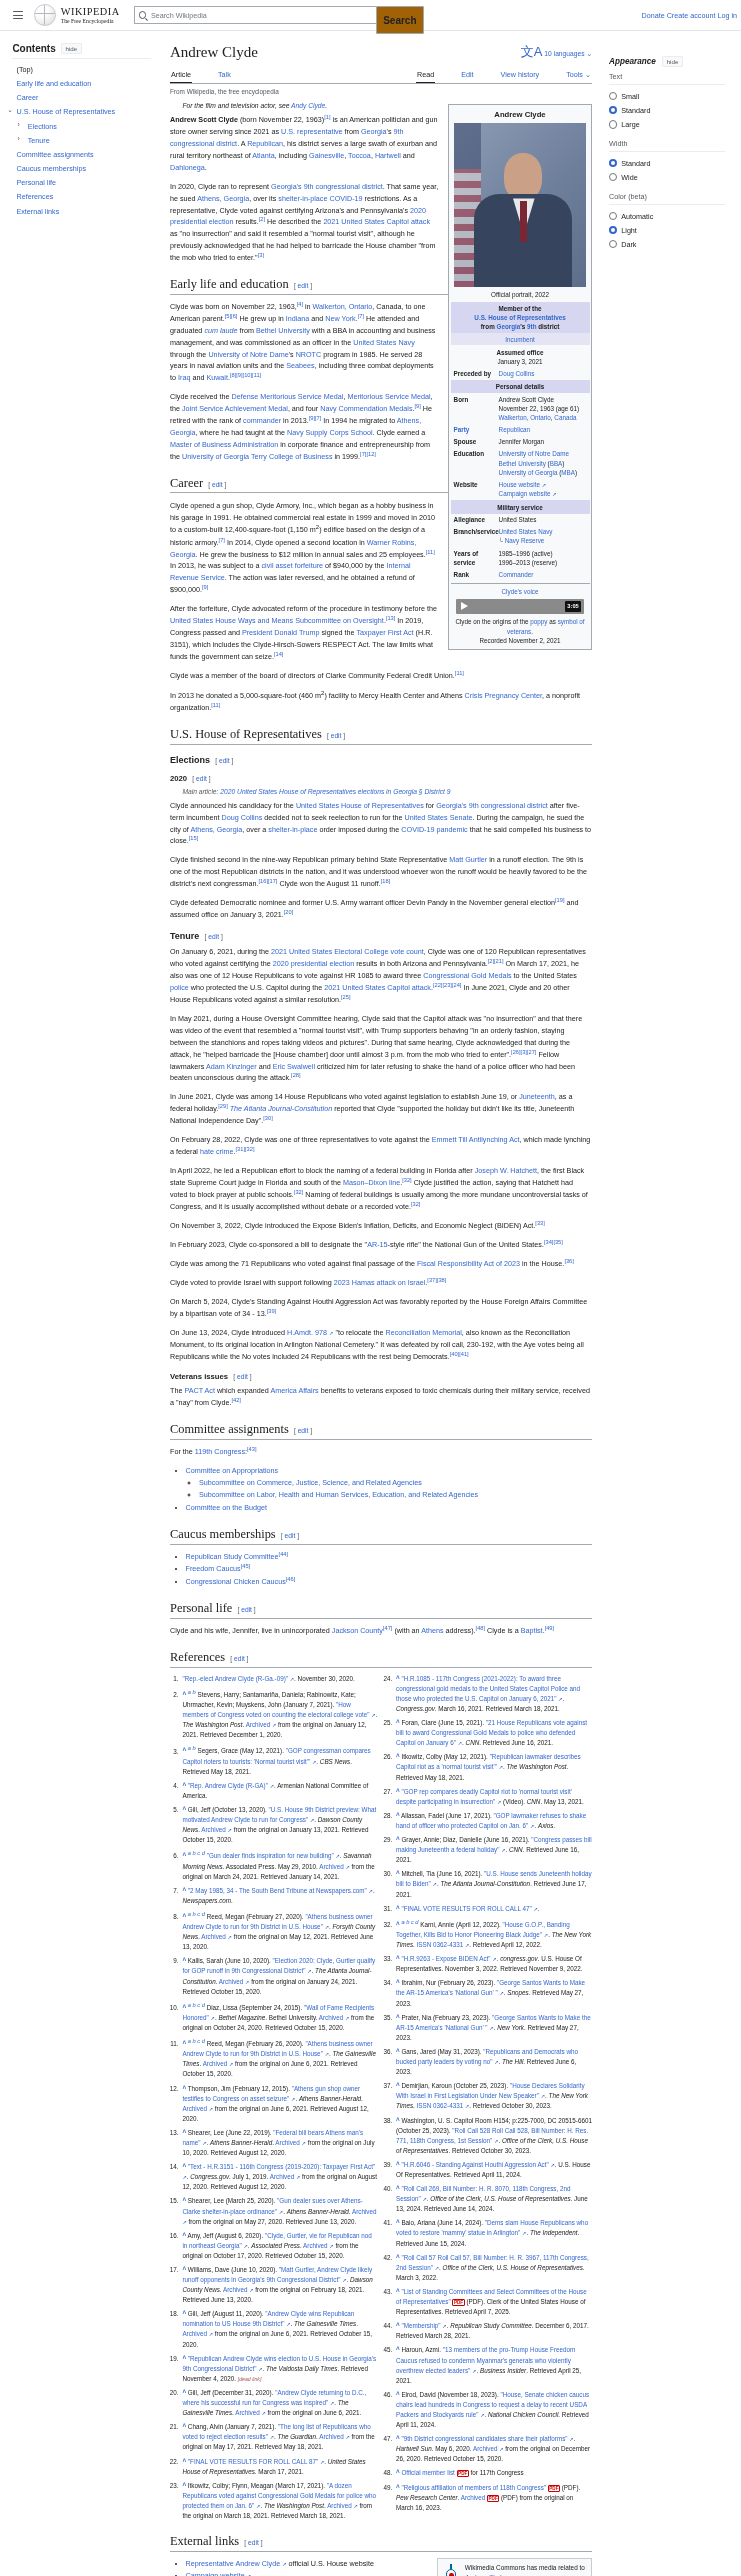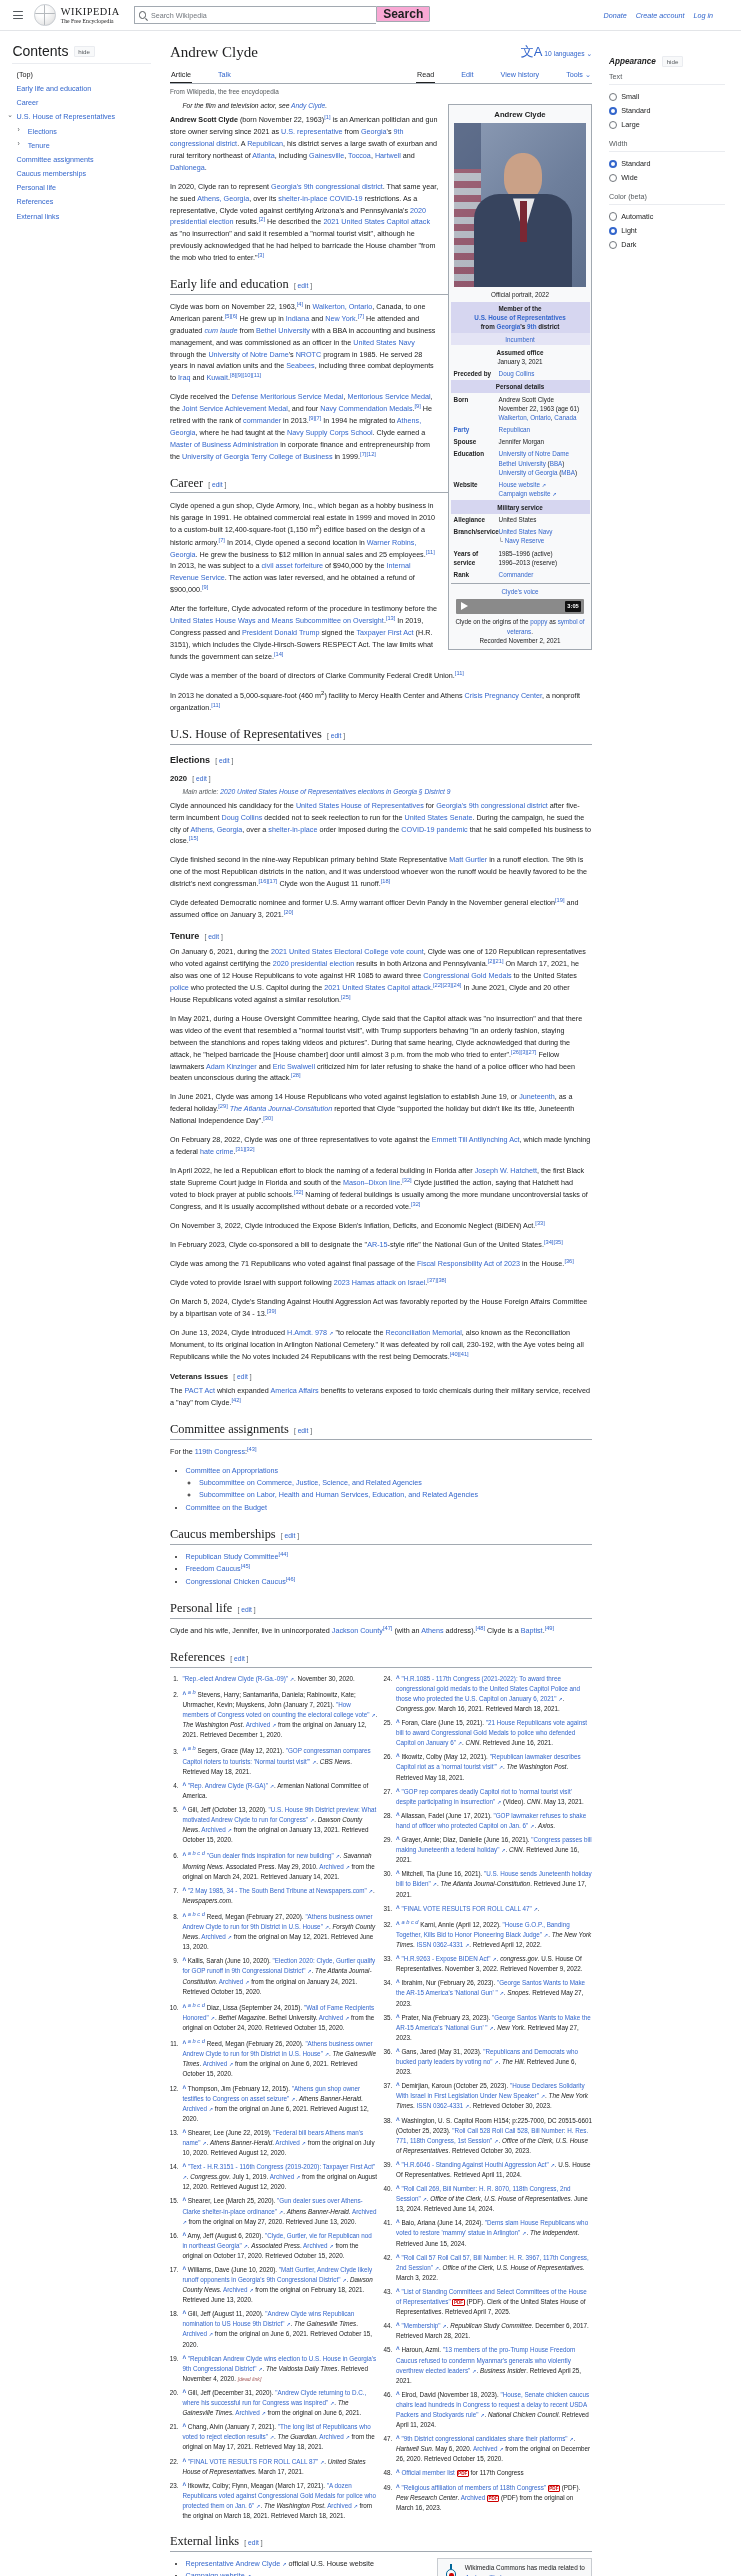--- a/index.html
+++ b/index.html
@@ -23,40 +23,40 @@
   .globe { width:21.6px; height:21.6px; border-radius:50%; background:radial-gradient(circle at 35% 30%, #fdfdfd 0 30%, #e9e9e9 70%, #c9c9c9 100%); border:0.5px solid #c8ccd1; position:relative; overflow:hidden; }
   .globe:before { content:""; position:absolute; left:45%; top:0; width:0.5px; height:100%; background:#b5b9bd; }
   .globe:after { content:""; position:absolute; top:40%; left:0; width:100%; height:0.5px; background:#b5b9bd; }
   .wordmark { margin-left:5.2px; font-family:"Liberation Serif", serif; }
   .wordmark .wm1 { font-size:10.3px; letter-spacing:0.5px; color:#202122; }
   .wordmark .wm2 { font-size:5.7px; color:#202122; margin-top:0.5px; }
   .search-wrap { display:flex; margin-left:14.4px; height:17.5px; }
   .search-box { width:242px; height:17.5px; border:0.5px solid #a2a9b1; border-right:none; border-radius:1px 0 0 1px; display:flex; align-items:center; padding:0 4.1px; color:#72777d; background:#fff; }
   .mag { width:7.2px; height:7.2px; border:1px solid #54595d; border-radius:50%; position:relative; margin-right:4.6px; flex:none; }
   .mag:after { content:""; position:absolute; width:3.1px; height:1px; background:#54595d; transform:rotate(45deg); left:5.2px; top:6.2px; }
-  .search-btn { height:16px; border:0.5px solid #a2a9b1; background:#f9a8d4; font-weight:bold; font-size:12px; padding:0 6.2px; border-radius:0 1px 1px 0; color:#202122; cursor:pointer; }
-  .header-links { position:absolute; right:29px; display:flex; gap:9px; font-size:7.2px;font-style:italic; }
+  .search-btn { height:28px; border:0.5px solid #a2a9b1; background:#a16207; font-weight:bold; font-size:10px; padding:0 6.2px; border-radius:0 1px 1px 0; color:#202122; cursor:pointer; }
+  .header-links { position:absolute; right:5px; display:flex; gap:2px; font-size:7.2px; }
 
   
   .sidebar { position:absolute; left:12.4px; top:43px; width:139px; font-size:7.2px; }
   .sb-head { display:flex; align-items:center; gap:5.2px; padding-bottom:4.1px; border-bottom:0.5px solid #eaecf0; margin-bottom:3.1px; }
-  .sb-title { font-weight:normal; font-size:14px; }
+  .sb-title { font-weight:bold; font-size:10px; }
   .hide-btn { font-size:6.2px; color:#54595d; background:#f8f9fa; border:0.5px solid #eaecf0; padding:1px 3.6px; border-radius:1px; cursor:pointer; }
   .sb-item { padding:2.6px 0 2.6px 4.1px; color:#3366cc; cursor:pointer; position:relative; }
   .sb-item.plain { color:#202122; }
   .sb-item.haskids:before { content:"⌄"; position:absolute; left:-5.2px; top:1px; color:#54595d; font-size:6.7px; }
   .sb-item.sub { margin-left:11.3px; }
   .sb-item.sub:before { content:"›"; position:absolute; left:-6.2px; top:2.1px; color:#54595d; font-size:6.7px; }
 
   .appearance { position:absolute; left:609px; top:56px; width:116px; font-size:7.2px; }
   .ap-head { display:flex; align-items:center; gap:6.2px; margin-bottom:5.2px; }
   .ap-title { font-weight:bold; font-size:8.2px;font-style:italic; }
   .ap-group { margin-bottom:7.2px; }
   .ap-label { color:#54595d; padding-bottom:3.1px; border-bottom:0.5px solid #eaecf0; margin-bottom:4.1px; }
-  .ap-opt { display:flex; align-items:flex-end; gap:4.1px; padding:2.6px 0; cursor:pointer; }
+  .ap-opt { display:flex; align-items:flex-start; gap:4.1px; padding:2.6px 0; cursor:pointer; }
   .radio { width:8.2px; height:8.2px; border:0.5px solid #72777d; border-radius:50%; background:#fff; flex:none; }
   .radio.on { border:2.6px solid #36c; }
 
   
   .content { margin-left:170px; width:422px; }
   .title-row { display:flex; align-items:flex-end; justify-content:space-between; margin-top:12.4px; }
   h1 { font-family:"Liberation Serif", serif; font-weight:normal; font-size:15px; }
   .lang-btn { color:#3366cc; font-size:6.7px; cursor:pointer; white-space:nowrap; }
   .lang-btn .za { font-size:13px; }
   .tab-row { display:flex; justify-content:space-between; border-bottom:0.5px solid #a2a9b1; margin-top:5.2px; font-size:7.2px; }

